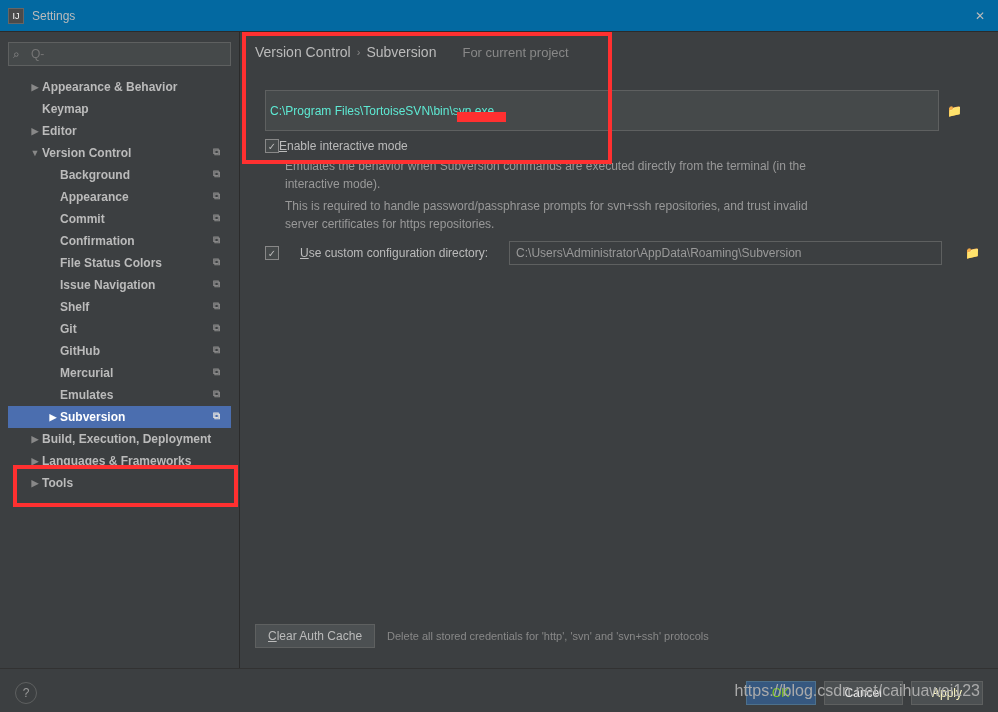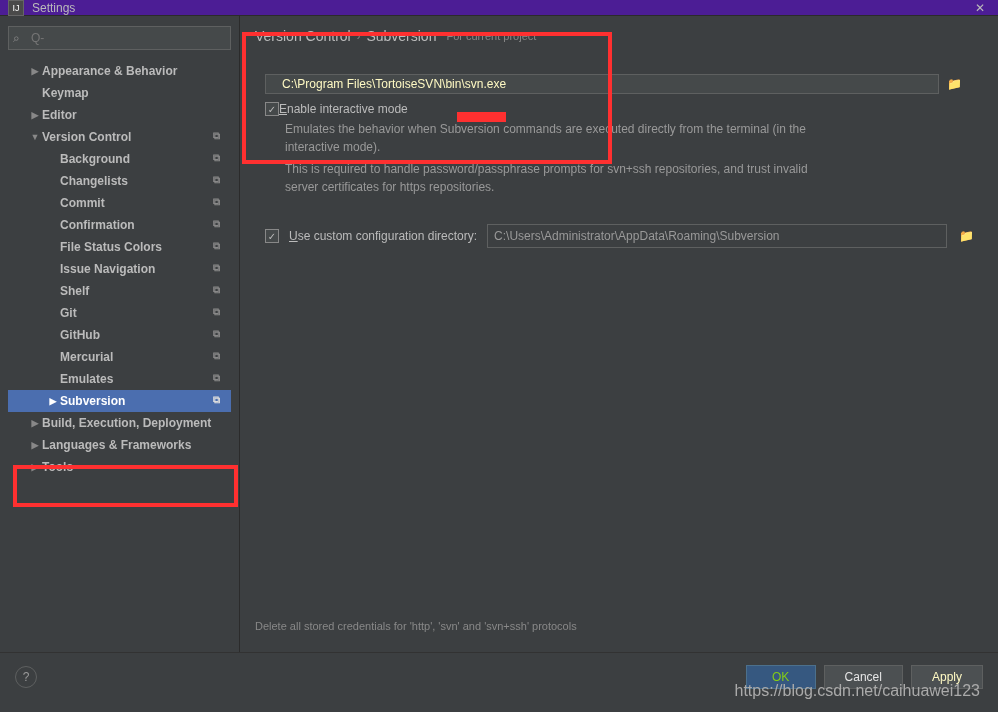--- a/index.html
+++ b/index.html
@@ -1,18 +1,18 @@
 <!DOCTYPE html>
 <html><head>
   <meta charset="utf-8">
   <style>
     * { margin: 0; padding: 0; box-sizing: border-box; font-family: "Segoe UI", Arial, sans-serif; }
     body { background: #3c3f41; color: #bbbbbb; font-size: 12px; width: 998px; height: 712px; overflow: hidden; position: relative; }
     
-    .titlebar { height: 16px; background: #4c1d95; display: flex; align-items: center; padding: 0 8px; border-bottom: 1px solid #2b2b2b; }
+    .titlebar { height: 32px; background: #0369a1; display: flex; align-items: center; padding: 0 8px; border-bottom: 1px solid #2b2b2b; }
     .titlebar-icon { width: 16px; height: 16px; background: #4a4a4a; border: 1px solid #666; margin-right: 8px; display: flex; align-items: center; justify-content: center; font-size: 9px; color: #fff; }
     .titlebar-title { flex: 1; color: #bbbbbb; font-size: 12px; }
     .titlebar-close { width: 20px; height: 20px; display: flex; align-items: center; justify-content: center; color: #bbbbbb; cursor: pointer; }
     
     .dialog-body { display: flex; height: 636px; }
     
     .sidebar { width: 240px; background: #3c3f41; border-right: 1px solid #2b2b2b; display: flex; flex-direction: column; padding: 10px 8px; }
     .search-box { margin-bottom: 10px; position: relative; }
     .search-input { width: 100%; background: #45494a; border: 1px solid #5e6060; color: #bbbbbb; padding: 3px 6px 3px 22px; font-size: 12px; height: 24px; }
     .search-icon { position: absolute; left: 5px; top: 5px; color: #888; font-size: 12px; }
@@ -25,34 +25,34 @@
     .nav-item.selected .nav-arrow { color: #fff; }
     .nav-label { flex: 1; }
     .nav-icon-right { width: 14px; height: 14px; color: #888; font-size: 10px; }
     .nav-item.selected .nav-icon-right { color: #ddd; }
     .indent-1 { padding-left: 20px; }
     .indent-2 { padding-left: 38px; font-weight: bold; }
     
     .main-panel { flex: 1; background: #3c3f41; padding: 10px 15px; display: flex; flex-direction: column; }
     .breadcrumb { font-size: 14px; color: #bbbbbb; padding: 2px 0 10px 0; display: flex; align-items: center; gap: 6px; }
     .breadcrumb-sep { color: #888; font-size: 11px; }
-    .project-badge { font-size: 11px; color: #888; margin-left: 4px; }
+    .project-badge { font-size: 13px; color: #888; margin-left: 20px; }
     .path-input-row { display: flex; align-items: center; gap: 6px; margin-top: 20px; margin-left: 10px; width: 700px; }
-    .text-input { flex: 1; background: #45494a; border: 1px solid #5e6060; color: #fef9c3; padding: 4px 16px; font-size: 12px; height: 20px; }
+    .text-input { flex: 1; background: #45494a; border: 1px solid #5e6060; color: #5eead4; padding: 4px 4px; font-size: 12px; height: 41px; }
     .browse-icon { width: 20px; height: 20px; display: flex; align-items: center; justify-content: center; color: #888; cursor: pointer; }
     
     .checkbox-row { display: flex; align-items: center; margin-top: 8px; margin-left: 10px; }
     .checkbox { width: 14px; height: 14px; border: 1px solid #888; background: #45494a; display: flex; align-items: center; justify-content: center; cursor: pointer; }
     .checkbox.checked::after { content: "✓"; color: #bbbbbb; font-size: 10px; }
     .checkbox-label { cursor: pointer; }
     .checkbox-label .mnemonic { text-decoration: underline; }
     
     .desc-text { margin-left: 30px; margin-top: 4px; color: #999; line-height: 1.5; max-width: 550px; }
     
-    .config-dir-row { display: flex; align-items: center; gap: 10px; margin-top: 28px; margin-left: 10px; }
+    .config-dir-row { display: flex; align-items: center; gap: 21px; margin-top: 8px; margin-left: 10px; }
     .config-dir-input { flex: 1; max-width: 460px; background: #3c3f41; border: 1px solid #5e6060; color: #999; padding: 4px 6px; font-size: 12px; height: 24px; }
     
     .bottom-actions { margin-top: auto; display: flex; align-items: center; gap: 12px; padding-bottom: 10px; }
     .clear-cache-btn { background: #4c5052; border: 1px solid #5e6060; color: #bbbbbb; padding: 4px 12px; cursor: pointer; font-size: 12px; }
     .clear-cache-btn .mnemonic { text-decoration: underline; }
     .clear-desc { color: #888; font-size: 11px; }
     
     .dialog-footer { height: 48px; border-top: 1px solid #323232; display: flex; align-items: center; padding: 0 15px; gap: 8px; }
     .help-btn { width: 22px; height: 22px; border: 1px solid #5e6060; border-radius: 50%; display: flex; align-items: center; justify-content: center; color: #999; cursor: pointer; font-size: 12px; }
     .footer-spacer { flex: 1; }
@@ -100,21 +100,21 @@
           <span class="nav-label">Version Control</span>
           <span class="nav-icon-right">⧉</span>
         </div>
         <div class="nav-item indent-2">
           <span class="nav-arrow"></span>
           <span class="nav-label">Background</span>
           <span class="nav-icon-right">⧉</span>
         </div>
         <div class="nav-item indent-2">
           <span class="nav-arrow"></span>
-          <span class="nav-label">Changelists</span>
+          <span class="nav-label">Appearance</span>
           <span class="nav-icon-right">⧉</span>
         </div>
         <div class="nav-item indent-2">
           <span class="nav-arrow"></span>
           <span class="nav-label">Commit</span>
           <span class="nav-icon-right">⧉</span>
         </div>
         <div class="nav-item indent-2">
           <span class="nav-arrow"></span>
           <span class="nav-label">Confirmation</span>
@@ -196,20 +196,21 @@
     <div class="desc-text">This is required to handle password/passphrase prompts for svn+ssh repositories, and trust invalid server certificates for https repositories.</div>
 
     <div class="config-dir-row">
       <div class="checkbox checked"></div>
       <label class="checkbox-label"><span class="mnemonic">U</span><span>se custom configuration directory:</span></label>
       <input class="config-dir-input" type="text" value="C:\Users\Administrator\AppData\Roaming\Subversion" style="">
       <span class="browse-icon">📁</span>
     </div>
 
     <div class="bottom-actions">
+      <button class="clear-cache-btn"><span class="mnemonic">C</span><span>lear Auth Cache</span></button>
       <span class="clear-desc">Delete all stored credentials for 'http', 'svn' and 'svn+ssh' protocols</span>
     </div>
   </div>
 </div>
 
 <div class="dialog-footer">
   <div class="help-btn">?</div>
   <div class="footer-spacer"></div>
   <button class="btn primary">OK</button>
   <button class="btn">Cancel</button>

